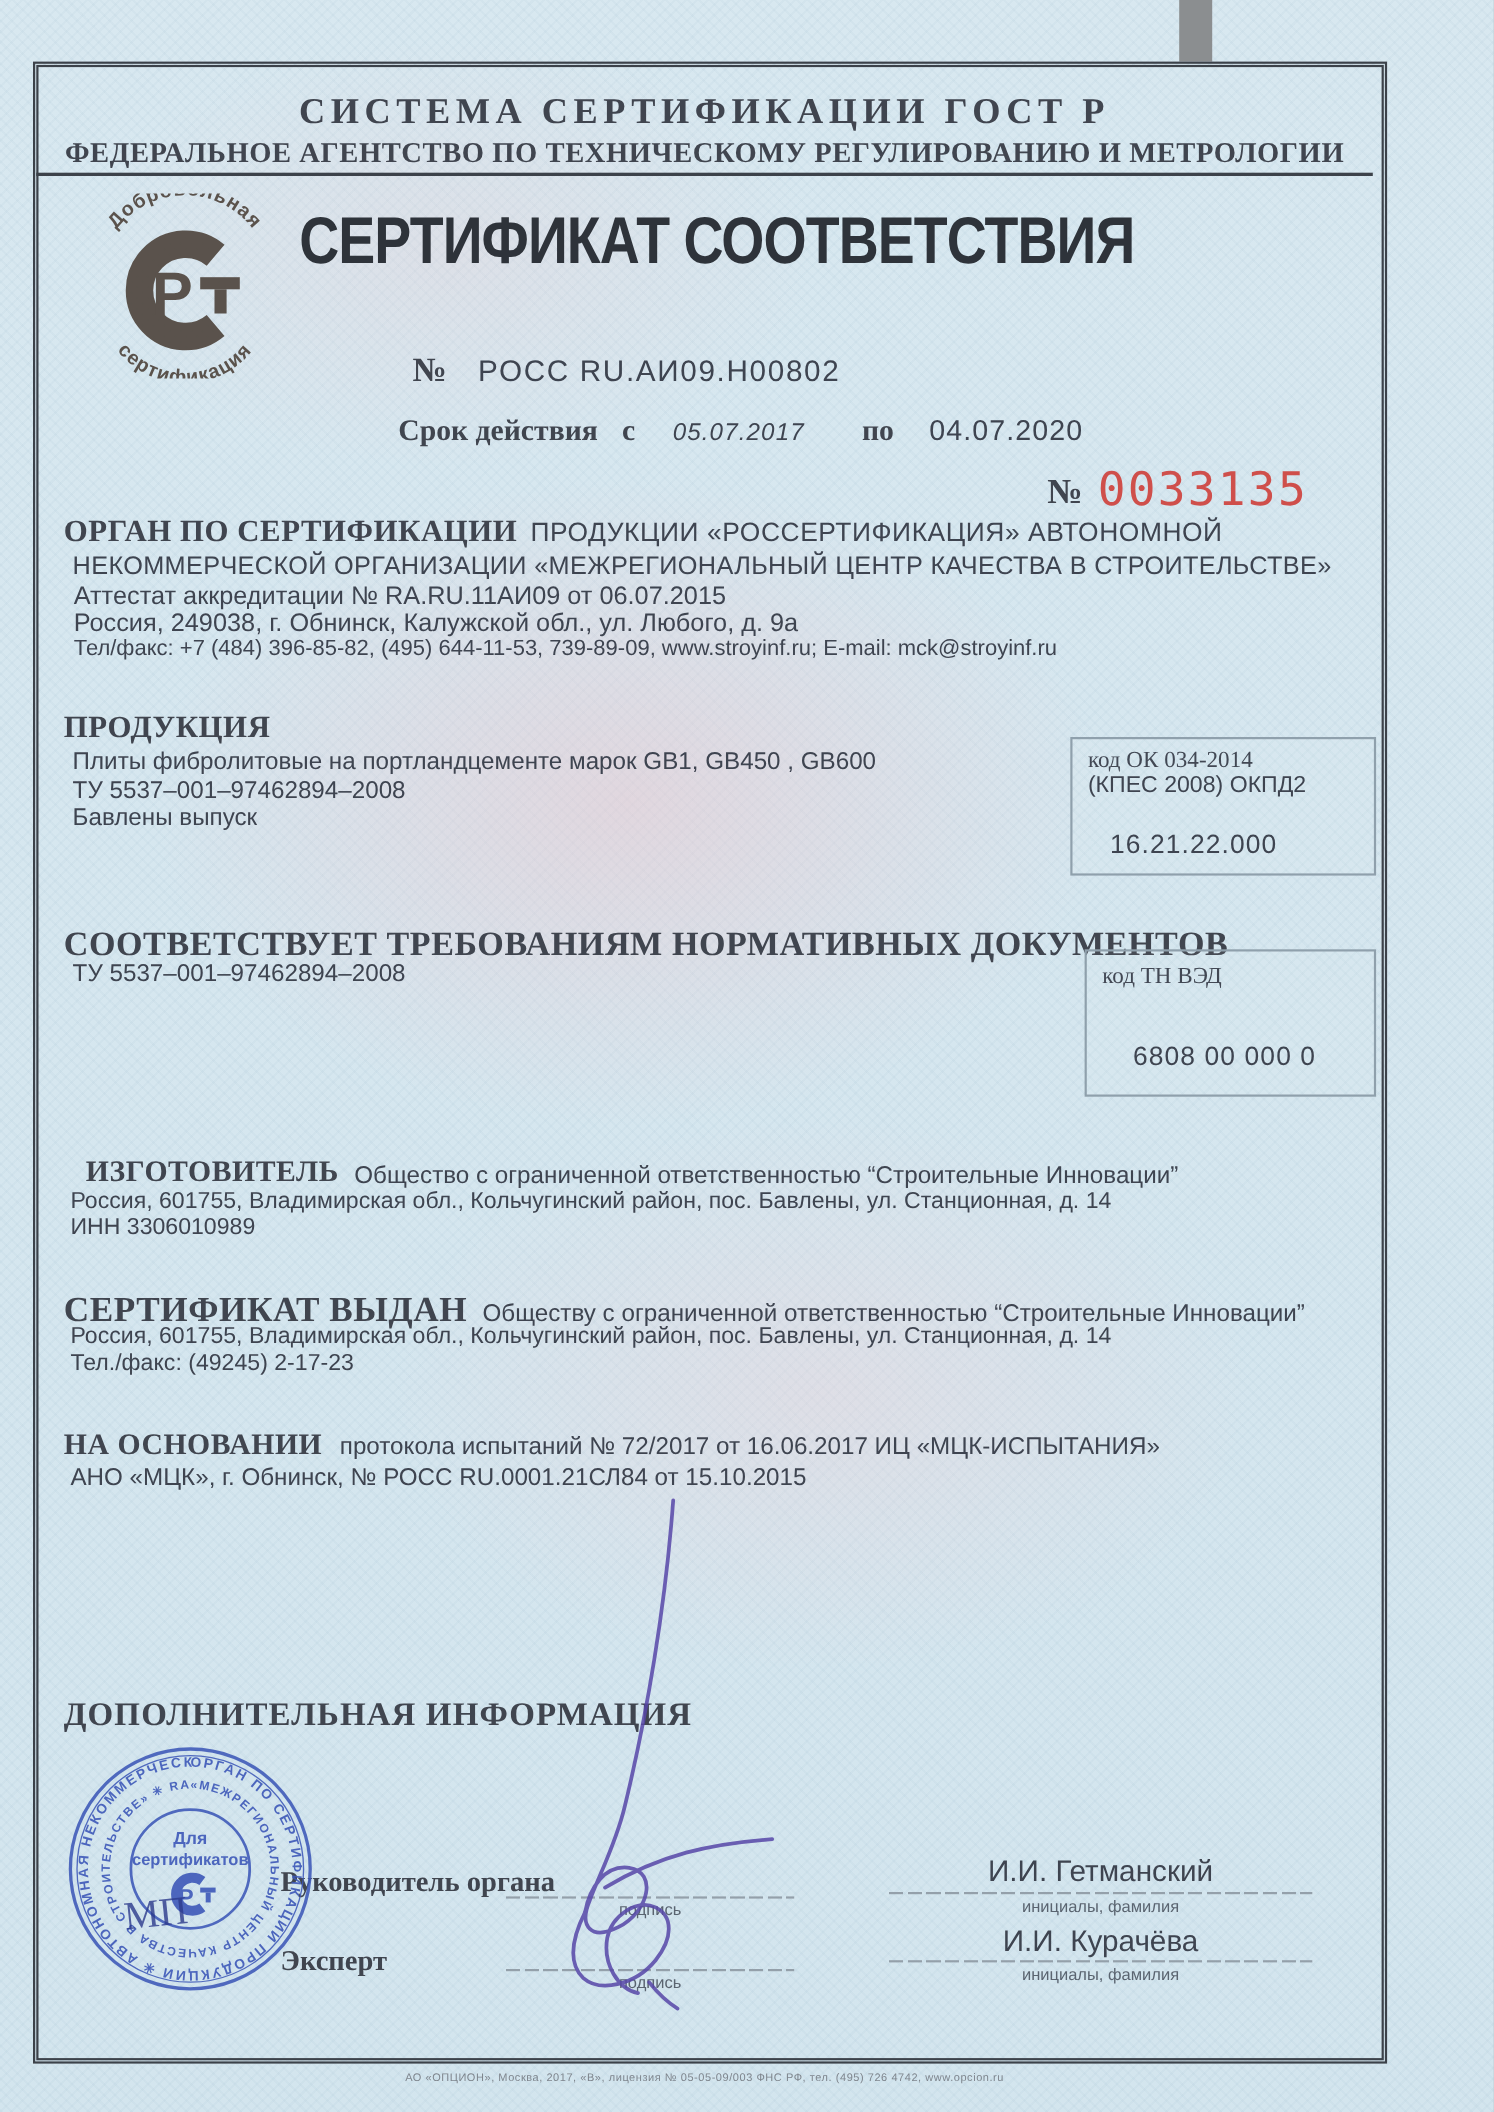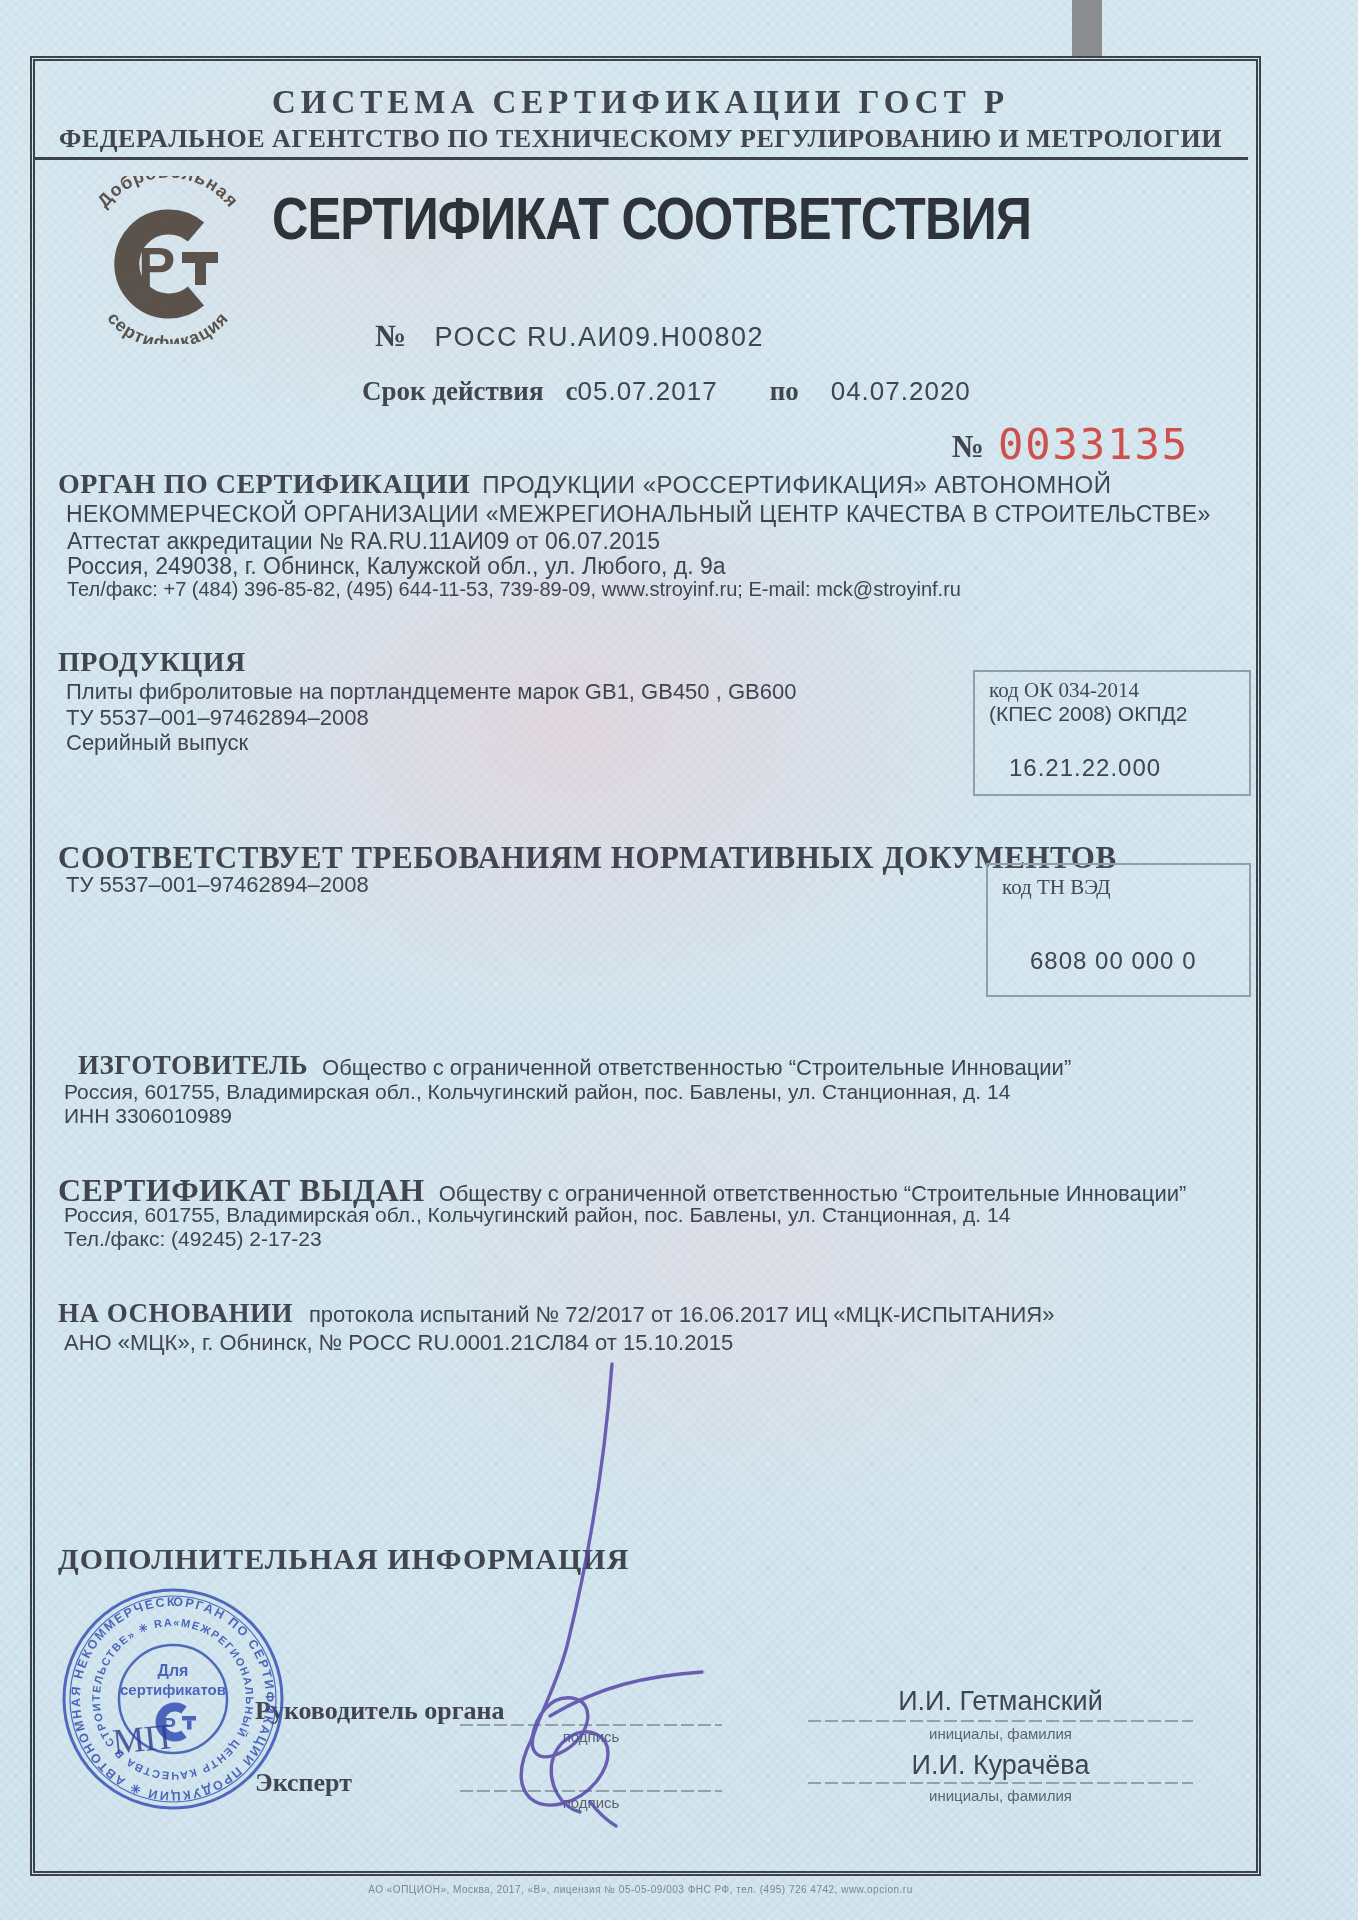--- a/index.html
+++ b/index.html
@@ -66,41 +66,41 @@
               letter-spacing:-1px;color:#2e333a;transform:scaleX(0.84);transform-origin:left top;white-space:nowrap;">СЕРТИФИКАТ СООТВЕТСТВИЯ</div>
 
   <div class="abs" style="left:375px;top:318px;white-space:nowrap;">
     <span class="serifB" style="font-size:31px;">№</span>
     <span class="sans" style="font-size:27px;letter-spacing:1.5px;margin-left:24px;">РОСС RU.АИ09.Н00802</span>
   </div>
 
   <div class="abs" style="left:362px;top:376px;white-space:nowrap;display:flex;align-items:baseline;">
     <span class="serifB" style="font-size:27px;">Срок действия</span>
     <span class="serifB" style="font-size:27px;margin-left:22px;">с</span>
-    <span class="sans" style="font-size:26px;letter-spacing:1px;">05.07.2017</span>
+    <span class="sans" style="font-size:22px;margin-left:34px;letter-spacing:1px;font-style:italic;">05.07.2017</span>
     <span class="serifB" style="font-size:27px;margin-left:52px;">по</span>
     <span class="sans" style="font-size:26px;margin-left:32px;letter-spacing:1px;">04.07.2020</span>
   </div>
 
   <div class="abs serifB" style="left:952px;top:428px;font-size:32px;">№</div>
   <div class="abs" style="left:998px;top:420px;font-family:'DejaVu Sans Mono',monospace;font-size:42px;color:#cf4f4b;letter-spacing:2px;">0033135</div>
 
   <div class="abs sans" style="left:66px;top:501px;font-size:23px;letter-spacing:0.3px;">НЕКОММЕРЧЕСКОЙ ОРГАНИЗАЦИИ «МЕЖРЕГИОНАЛЬНЫЙ ЦЕНТР КАЧЕСТВА В СТРОИТЕЛЬСТВЕ»</div>
   <div class="abs" style="left:58px;top:468px;display:flex;align-items:baseline;gap:12px;white-space:nowrap;">
     <span class="serifB" style="font-size:28px;letter-spacing:0.5px;">ОРГАН ПО СЕРТИФИКАЦИИ</span>
     <span class="sans" style="font-size:24px;letter-spacing:0.5px;">ПРОДУКЦИИ «РОССЕРТИФИКАЦИЯ» АВТОНОМНОЙ</span>
   </div>
   <div class="abs sans" style="left:67px;top:528px;font-size:23px;">Аттестат аккредитации № RA.RU.11АИ09 от 06.07.2015</div>
   <div class="abs sans" style="left:67px;top:553px;font-size:23px;">Россия, 249038, г. Обнинск, Калужской обл., ул. Любого, д. 9а</div>
   <div class="abs sans" style="left:67px;top:578px;font-size:20px;">Тел/факс: +7 (484) 396-85-82, (495) 644-11-53, 739-89-09, www.stroyinf.ru; E-mail: mck@stroyinf.ru</div>
 
   <div class="abs serifB" style="left:58px;top:646px;font-size:28px;letter-spacing:0.5px;">ПРОДУКЦИЯ</div>
   <div class="abs sans" style="left:66px;top:679px;font-size:22px;">Плиты фибролитовые на портландцементе марок GB1, GB450 , GB600</div>
   <div class="abs sans" style="left:66px;top:705px;font-size:22px;">ТУ 5537–001–97462894–2008</div>
-  <div class="abs sans" style="left:66px;top:730px;font-size:22px;">Серийный выпуск</div>
+  <div class="abs sans" style="left:66px;top:730px;font-size:22px;">Бавлены выпуск</div>
 
   <div class="codebox" style="left:973px;top:670px;width:274px;height:122px;">
     <div class="abs" style="left:14px;top:6px;font-family:'Liberation Serif',serif;font-size:21px;color:#424854;">код ОК 034-2014</div>
     <div class="abs sans" style="left:14px;top:30px;font-size:21px;">(КПЕС 2008) ОКПД2</div>
     <div class="abs sans" style="left:34px;top:82px;font-size:24px;letter-spacing:1px;">16.21.22.000</div>
   </div>
 
   <div class="abs serifB" style="left:58px;top:840px;font-size:31px;letter-spacing:0.5px;white-space:nowrap;">СООТВЕТСТВУЕТ ТРЕБОВАНИЯМ НОРМАТИВНЫХ ДОКУМЕНТОВ</div>
   <div class="abs sans" style="left:66px;top:872px;font-size:22px;">ТУ 5537–001–97462894–2008</div>
 

